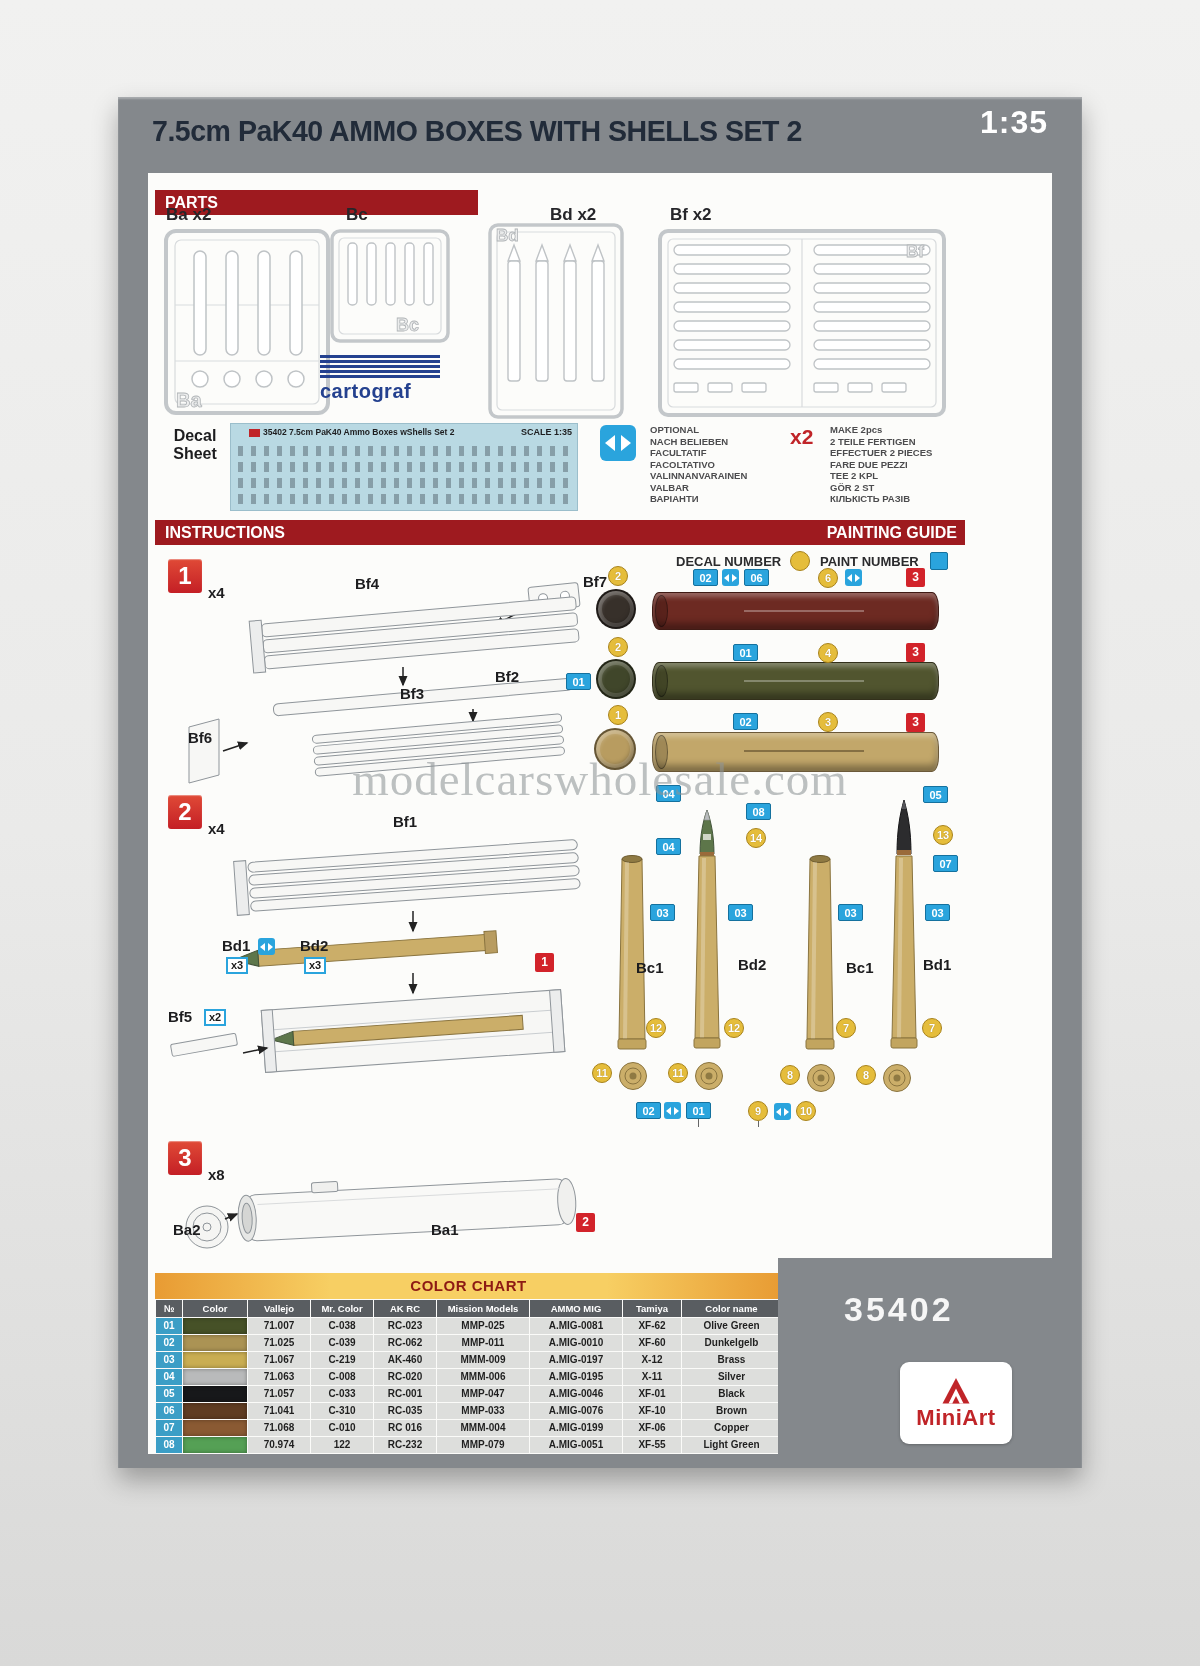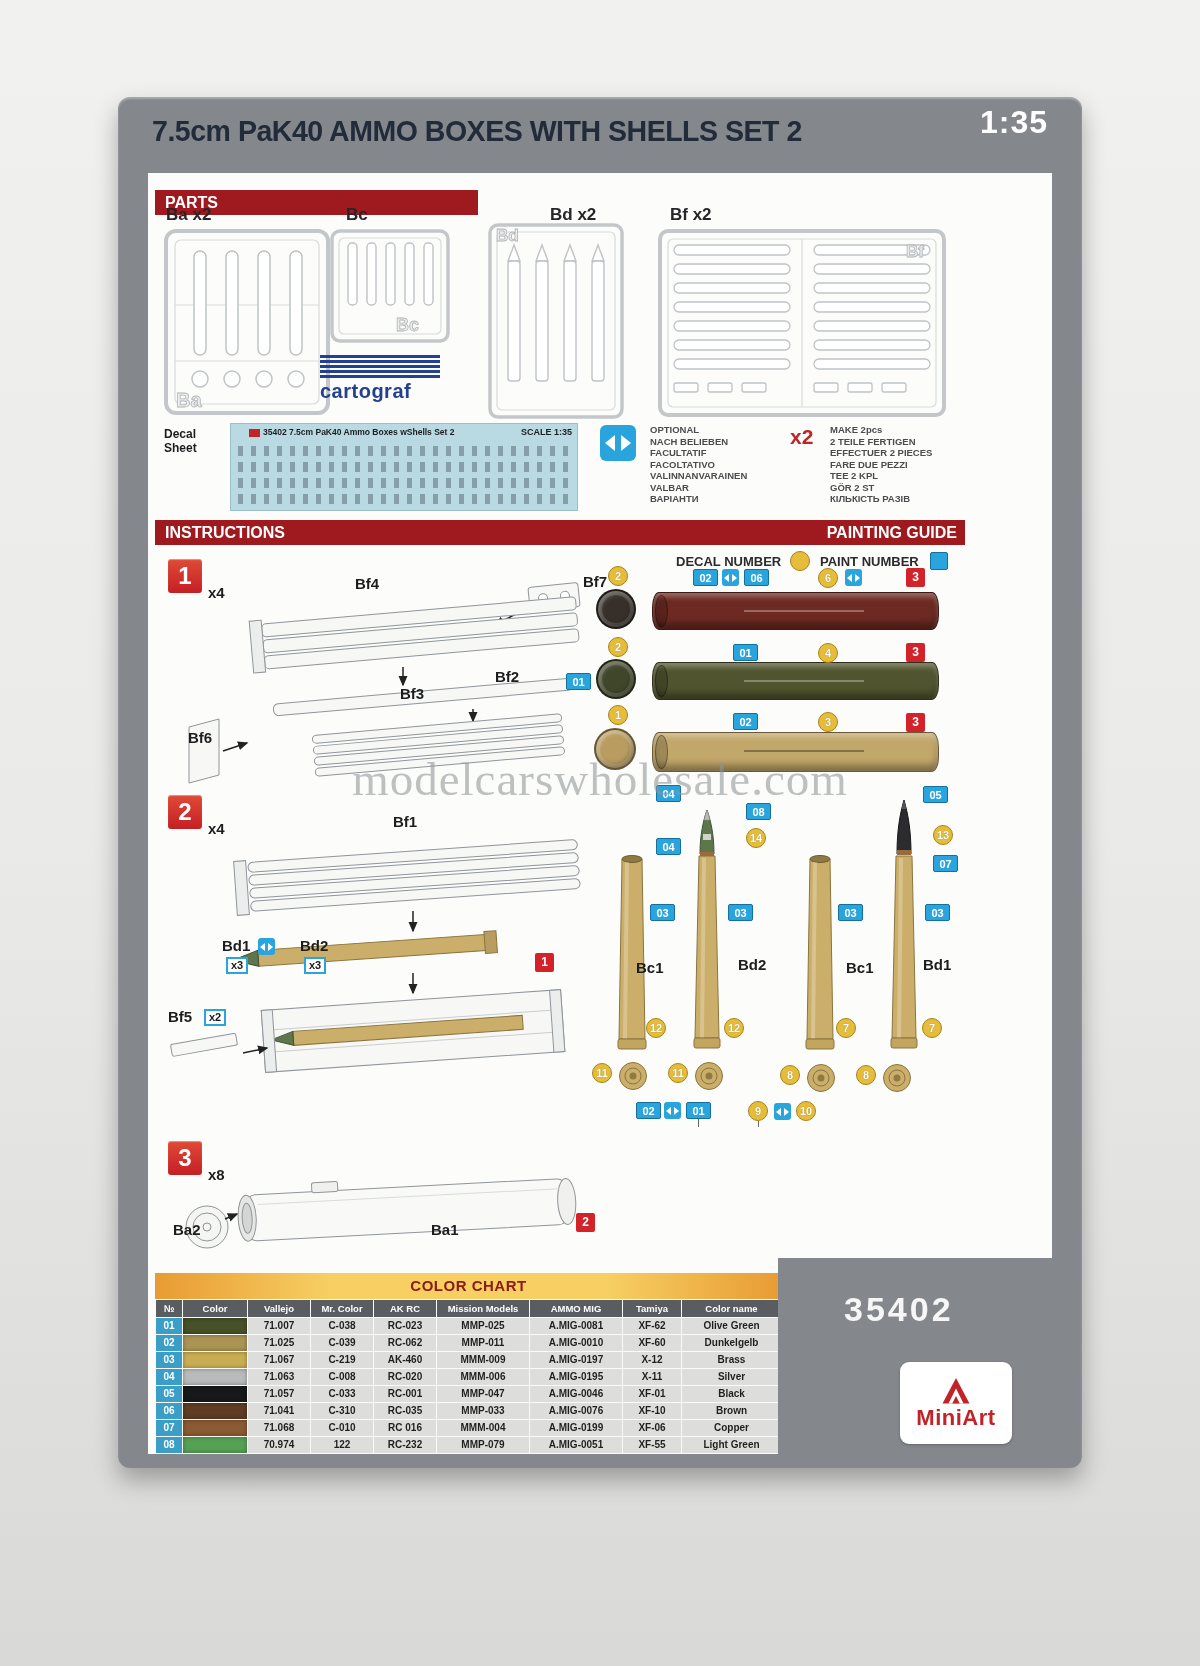--- a/index.html
+++ b/index.html
@@ -3,21 +3,21 @@
 <meta charset="utf-8">
 <style>
   html,body{margin:0;padding:0;}
   body{
     width:1200px;height:1666px;position:relative;overflow:hidden;
     background:linear-gradient(180deg,#f1f1f0 0%,#eaeae9 50%,#d9d9d8 100%);
     font-family:"Liberation Sans",sans-serif;color:#222;
   }
   
   .box{position:absolute;left:118px;top:97px;width:964px;height:1371px;background:#84888c;
-       border-radius:12px;box-shadow:0 12px 24px rgba(0,0,0,.30), inset 0 2px 2px rgba(255,255,255,.30);}
+       border-radius:0;box-shadow:0 12px 24px rgba(0,0,0,.30), inset 0 2px 2px rgba(255,255,255,.30);}
   .band-title{position:absolute;left:34px;top:17px;font-weight:bold;font-size:30px;color:#212b39;
        letter-spacing:-.5px;transform:scaleX(.95);transform-origin:left;white-space:nowrap;}
   .band-scale{position:absolute;right:34px;top:7px;font-weight:bold;font-size:32px;color:#fff;letter-spacing:1px;}
   .content{position:absolute;left:30px;top:76px;width:904px;height:1281px;background:#fcfcfa;}
 
   .secbar{position:absolute;background:#9e1a1f;color:#fff;font-weight:bold;font-size:16px;line-height:25px;height:25px;padding-left:10px;box-sizing:border-box;}
   .pg-head{position:absolute;right:8px;top:0;font-weight:bold;font-size:16px;line-height:25px;color:#fff;}
 
   .sprue-label{position:absolute;font-weight:bold;font-size:17px;color:#26262a;}
   .figsvg{position:absolute;display:block;}
@@ -203,21 +203,21 @@
       <div class="cg-lines">
           <div></div>
           <div></div>
           <div></div>
           <div></div>
           <div></div>
         </div>
       <div class="cg-text">cartograf</div>
     </div>
 
-    <div class="plabel" style="left:16px;top:254px;width:62px;white-space:normal;font-size:12px;">Decal Sheet</div>
+    <div class="plabel" style="left:16px;top:254px;width:62px;white-space:normal;font-size:16px;text-align:center;">Decal Sheet</div>
     <div class="decal-sheet">
       <div class="dk-head"><span class="dk-logo"></span><span>35402 7.5cm PaK40 Ammo Boxes wShells Set 2</span></div>
       <div class="dk-scale">SCALE 1:35</div>
       <div class="dk-row" style="top:22px;"></div>
       <div class="dk-row" style="top:38px;"></div>
       <div class="dk-row" style="top:54px;"></div>
       <div class="dk-row" style="top:70px;"></div>
     </div>
 
     <div class="opticon opticon-lg" style="left:452px;top:252px;"></div>

